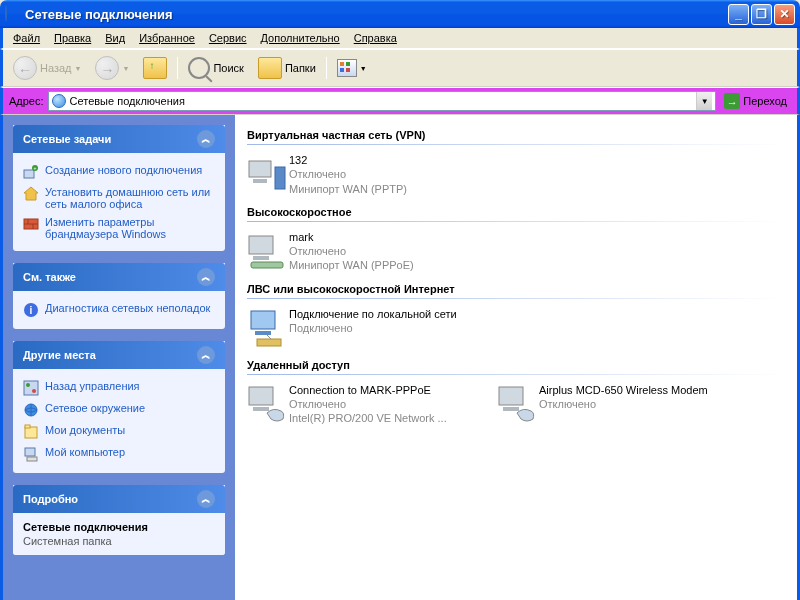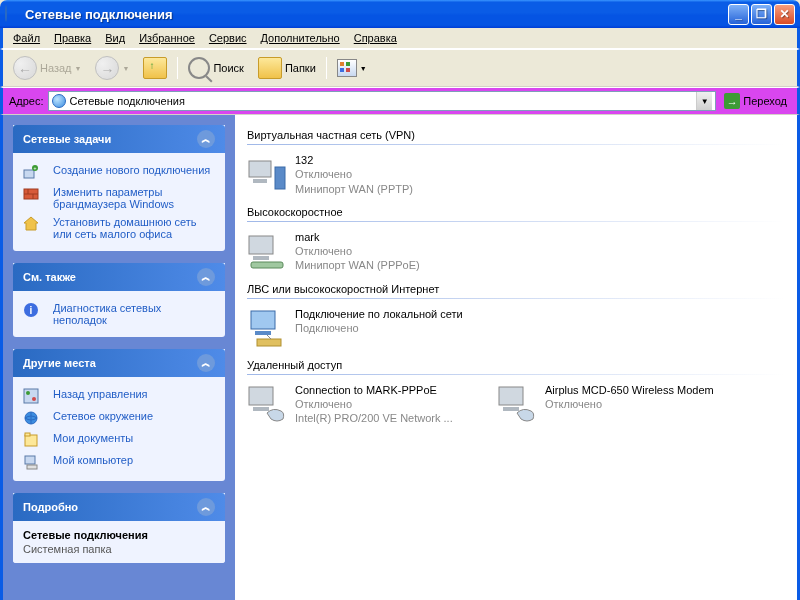--- a/index.html
+++ b/index.html
@@ -39,34 +39,34 @@
 
 
 .content { display: flex; height: 510px; background: #6887d4; border-left: 3px solid #0a5ce6; border-right: 3px solid #0a5ce6; border-bottom: 3px solid #0a5ce6; }
 
 
 .sidebar { width: 232px; padding: 10px 10px; display: flex; flex-direction: column; gap: 12px; overflow: hidden; }
 .panel { background: #eff3ff; border-radius: 0 0 3px 3px; overflow: hidden; }
 .panel-head { background: linear-gradient(to right, #fff, #c6d3f7); color: #215dc6; font-weight: bold; padding: 5px 10px; display: flex; justify-content: space-between; align-items: center; cursor: default; border-radius: 3px 3px 0 0; }
 .panel-head.dark { background: linear-gradient(to right, #2a6ac2, #4f8be8); color: #fff; }
 .panel-body { padding: 8px 10px; }
-.task-item { display: flex; align-items: flex-start; gap: 14px; padding: 3px 0; color: #215dc6; cursor: default; }
+.task-item { display: flex; align-items: flex-start; gap: 6px; padding: 3px 0; color: #215dc6; cursor: default; }
 .task-icon { width: 16px; height: 16px; flex-shrink: 0; }
 .chevron { width: 18px; height: 18px; border-radius: 50%; background: #c6d3f7; display: flex; align-items: center; justify-content: center; font-size: 9px; color: #215dc6; }
 .panel-head.dark .chevron { background: #6e9adc; color: #fff; }
 .detail-body { padding: 8px 10px; background: #eff3ff; }
 .detail-title { font-weight: bold; color: #000; }
 .detail-sub { color: #555; margin-top: 2px; }
 
 
 .main { flex: 1; background: #fff; padding: 8px 12px; overflow: auto; }
-.group-title { font-weight: normal; color: #000; margin: 6px 0 3px 0; }
+.group-title { font-weight: bold; color: #000; margin: 6px 0 3px 0; }
 .group-line { height: 1px; background: linear-gradient(to right, #a0b8e8, transparent); margin-bottom: 8px; }
 .items-row { display: flex; flex-wrap: wrap; gap: 10px; margin-bottom: 10px; }
-.conn-item { display: flex; gap: 6px; width: 240px; cursor: default; }
+.conn-item { display: flex; width: 240px; cursor: default; }
 .conn-icon { width: 42px; height: 42px; flex-shrink: 0; position: relative; }
 .conn-text { font-size: 11px; line-height: 1.3; }
 .conn-name { color: #000; }
 .conn-status { color: #888; }
 .conn-device { color: #888; white-space: nowrap; overflow: hidden; text-overflow: ellipsis; max-width: 180px; }
 
 
 .globe-icon { width: 14px; height: 14px; border-radius: 50%; background: radial-gradient(circle at 35% 35%, #bce4ff, #3d8de0); border: 1px solid #2a6ac2; flex-shrink: 0; }
 </style>
 </head>
@@ -159,36 +159,36 @@
                 <rect x="1" y="6" width="10" height="8" fill="#c8d8f0" stroke="#5a7aa8"></rect>
                 <circle cx="12" cy="4" r="3" fill="#3d9b35"></circle>
                 <text x="12" y="6" font-size="5" fill="#fff" text-anchor="middle">+</text>
               </svg>
           </span>
           <span>Создание нового подключения</span>
         </div>
         <div class="task-item">
           <span class="task-icon">
             <svg viewBox="0 0 16 16">
+                <polygon points="8,1 15,7 13,7 13,14 3,14 3,7 1,7" fill="#f0c24a" stroke="#c89c2a"></polygon>
+              </svg>
+          </span>
+          <span>Установить домашнюю сеть или сеть малого офиса</span>
+        </div>
+        <div class="task-item">
+          <span class="task-icon">
+            <svg viewBox="0 0 16 16">
                 <rect x="1" y="3" width="14" height="10" fill="#d85a3a" stroke="#a03a20"></rect>
                 <line x1="1" y1="8" x2="15" y2="8" stroke="#a03a20"></line>
                 <line x1="5" y1="3" x2="5" y2="8" stroke="#a03a20"></line>
                 <line x1="10" y1="8" x2="10" y2="13" stroke="#a03a20"></line>
               </svg>
           </span>
           <span>Изменить параметры брандмаузера Windows</span>
         </div>
-        <div class="task-item">
-          <span class="task-icon">
-            <svg viewBox="0 0 16 16">
-                <polygon points="8,1 15,7 13,7 13,14 3,14 3,7 1,7" fill="#f0c24a" stroke="#c89c2a"></polygon>
-              </svg>
-          </span>
-          <span>Установить домашнюю сеть или сеть малого офиса</span>
-        </div>
       </div>
     </div>
 
     <div class="panel">
       <div class="panel-head dark">
         <span>См. также</span>
         <span class="chevron">︽</span>
       </div>
       <div class="panel-body">
         <div class="task-item">

